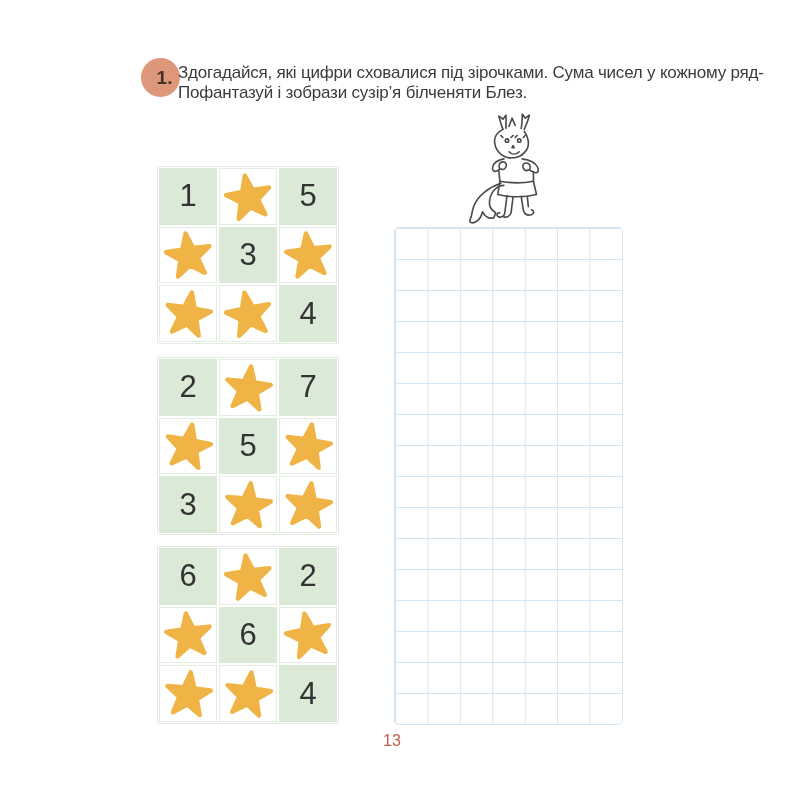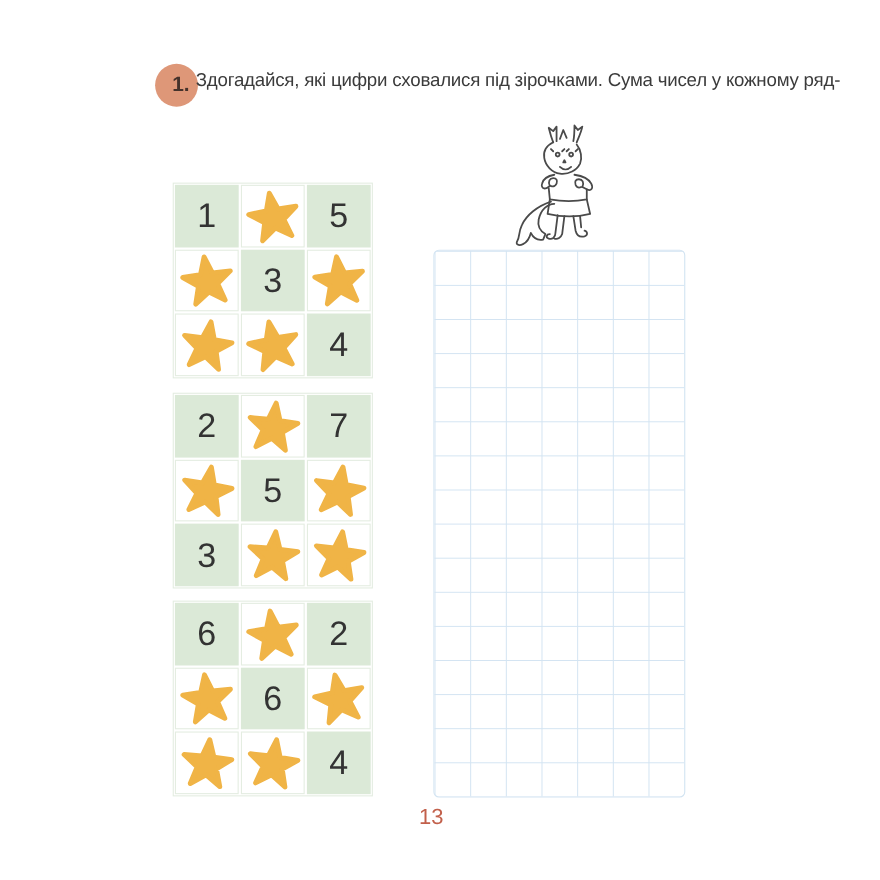--- a/index.html
+++ b/index.html
@@ -42,32 +42,33 @@
   .drawing-grid{
     position:absolute;left:394px;top:227px;width:229px;height:498px;
     box-sizing:border-box;border:1px solid var(--grid-blue);border-radius:5px;
     background-image:
       linear-gradient(to right, var(--grid-blue) 1px, transparent 1px),
       linear-gradient(to bottom, var(--grid-blue) 1px, transparent 1px);
   }
   
   .page-number{
     position:absolute;left:0;top:732px;width:784px;text-align:center;
-    font-size:20px;color:var(--page-number);
+    font-size:16px;color:var(--page-number);
   }
 </style>
 </head>
 <body>
 
 <div>
 
   <div class="task-badge">1.</div>
 
   <div class="instructions">
     <div>Здогадайся, які цифри сховалися під зірочками. Сума чисел у кожному ряд-</div>
+    <div>Пофантазуй і зобрази сузір’я білченяти Блез.</div>
   </div>
 
   <div class="squirrel">
     <svg viewBox="0 0 98 115" width="100" height="117">
       <g fill="none" stroke="var(--sketch-stroke)" stroke-width="1.6" stroke-linecap="round" stroke-linejoin="round">
 
         <path d="M42,74 C30,78 20,86 16,95 C13,101 14,106 12,109 C10,112 13,114 17,112 C21,110 23,106 24,102 C26,106 30,109 35,108 L37,103 C32,100 30,95 31,90 C33,81 39,76 45,76"></path>
 
         <path d="M44,21 C38,24 35,29 36,35 C37,42 43,48 50,49 C58,50 65,46 68,40 C70,35 69,28 65,23"></path>
 

